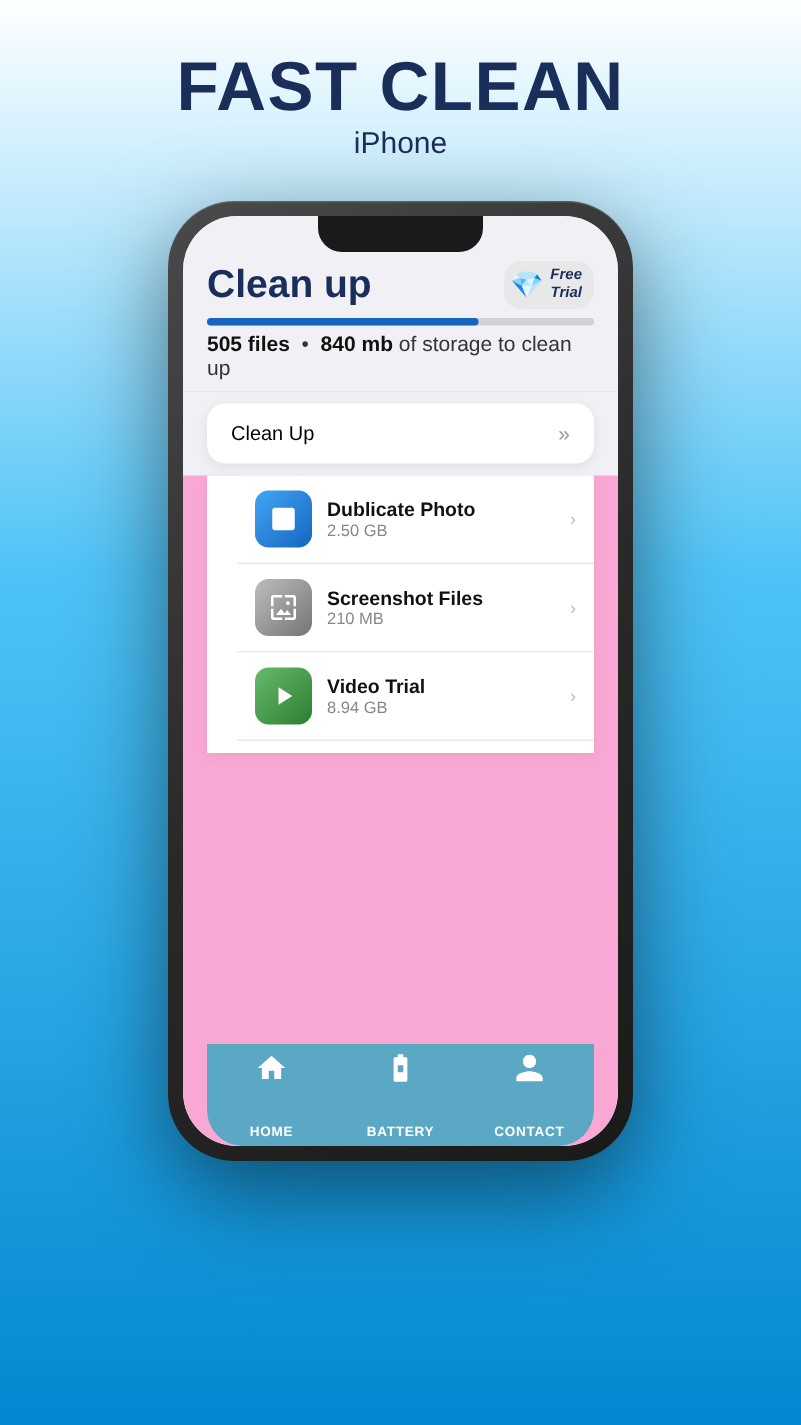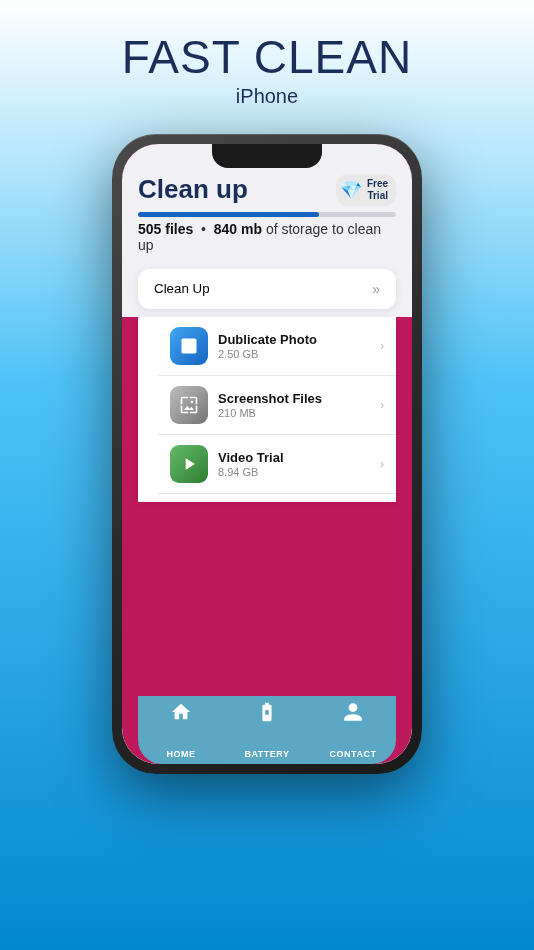--- a/index.html
+++ b/index.html
@@ -15,21 +15,21 @@
     }
 
     
     .header {
       text-align: center;
       padding-top: 32px;
       padding-bottom: 16px;
     }
     .header-title {
       font-size: 46px;
-      font-weight: 400;
+      font-weight: 700;
       color: #1a2e5a;
       letter-spacing: 1px;
       line-height: 1.1;
     }
     .header-subtitle {
       font-size: 20px;
       font-weight: 400;
       color: #1a2e5a;
       margin-top: 2px;
     }
@@ -62,21 +62,21 @@
       width: 110px; height: 24px;
       background: #1a1a1a;
       border-radius: 0 0 16px 16px;
       z-index: 10;
     }
 
     
     .screen {
       position: absolute;
       top: 0; left: 0; right: 0; bottom: 0;
-      background: #be185d;
+      background: #f9a8d4;
       border-radius: 36px;
       overflow: hidden;
       display: flex;
       flex-direction: column;
     }
 
     
     .app-top {
       padding: 30px 16px 8px 16px;
       background: #f0f0f5;
@@ -102,20 +102,21 @@
     }
     .diamond-icon {
       font-size: 18px;
     }
     .free-trial-text {
       font-size: 10px;
       font-weight: 600;
       color: #1a2e5a;
       line-height: 1.2;
       text-align: right;
+      font-style: italic;
     }
     .progress-bar-bg {
       height: 5px;
       background: #d0d0d8;
       border-radius: 3px;
       margin-bottom: 4px;
     }
     .progress-bar-fill {
       height: 100%;
       width: 70%;

